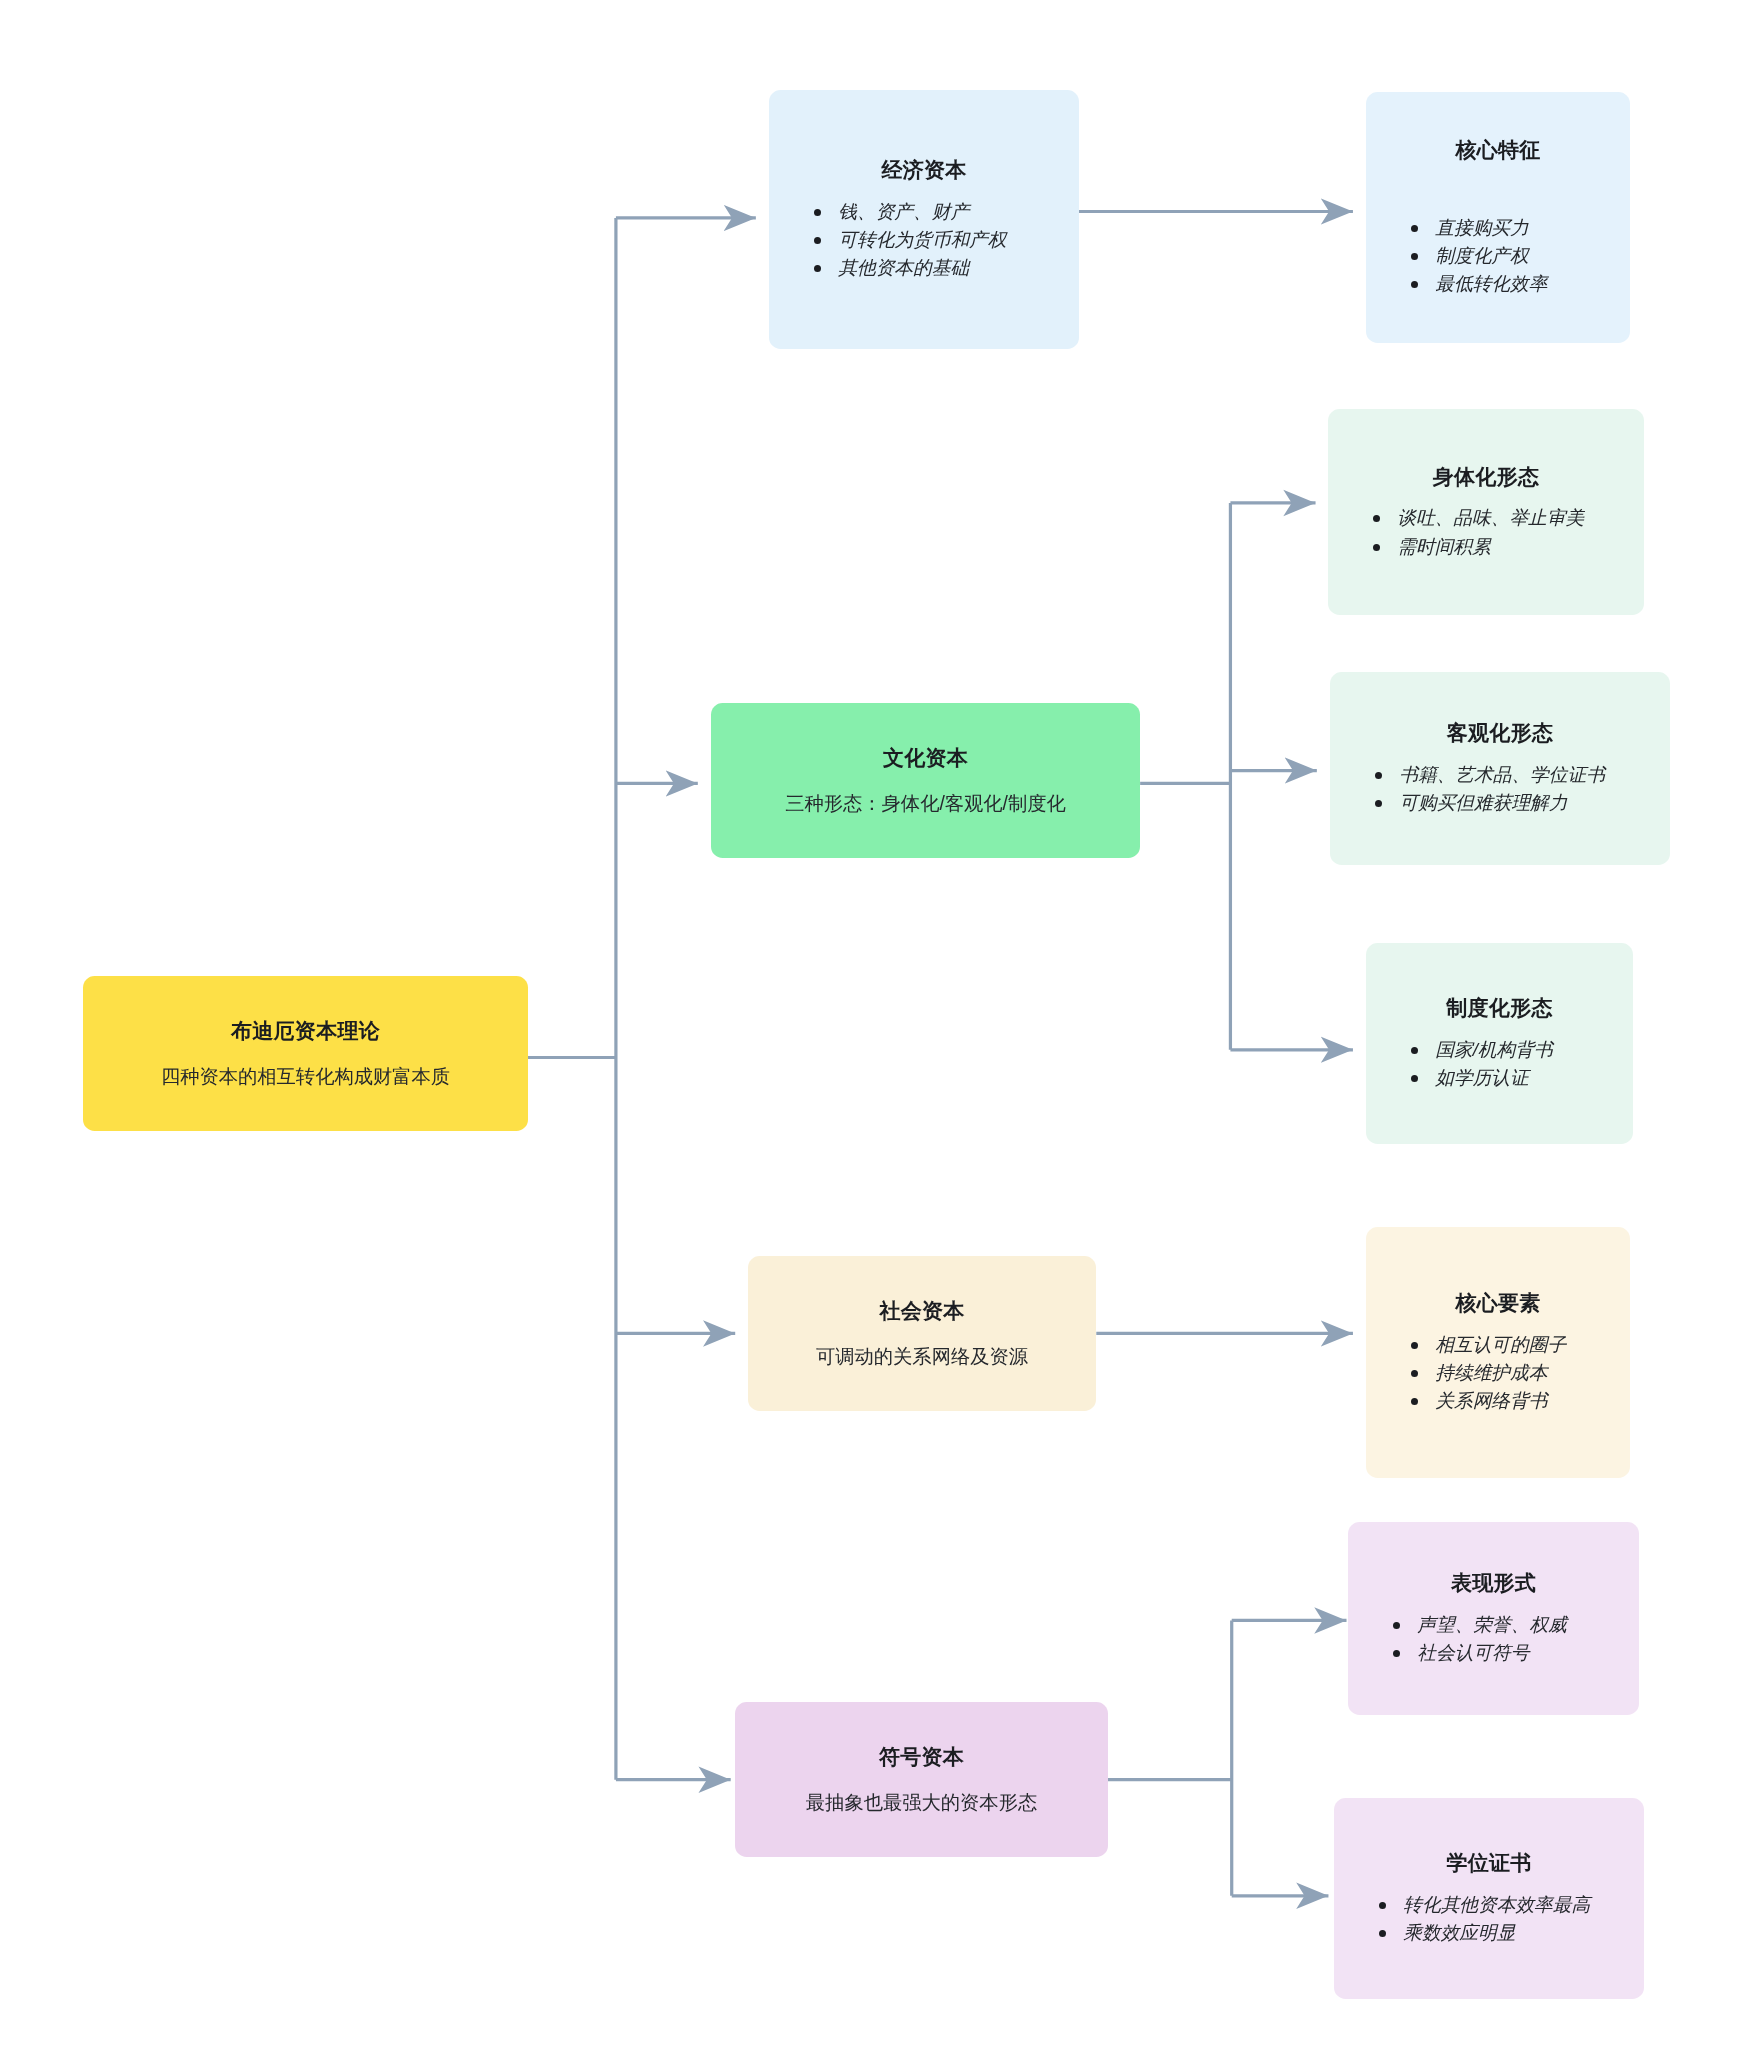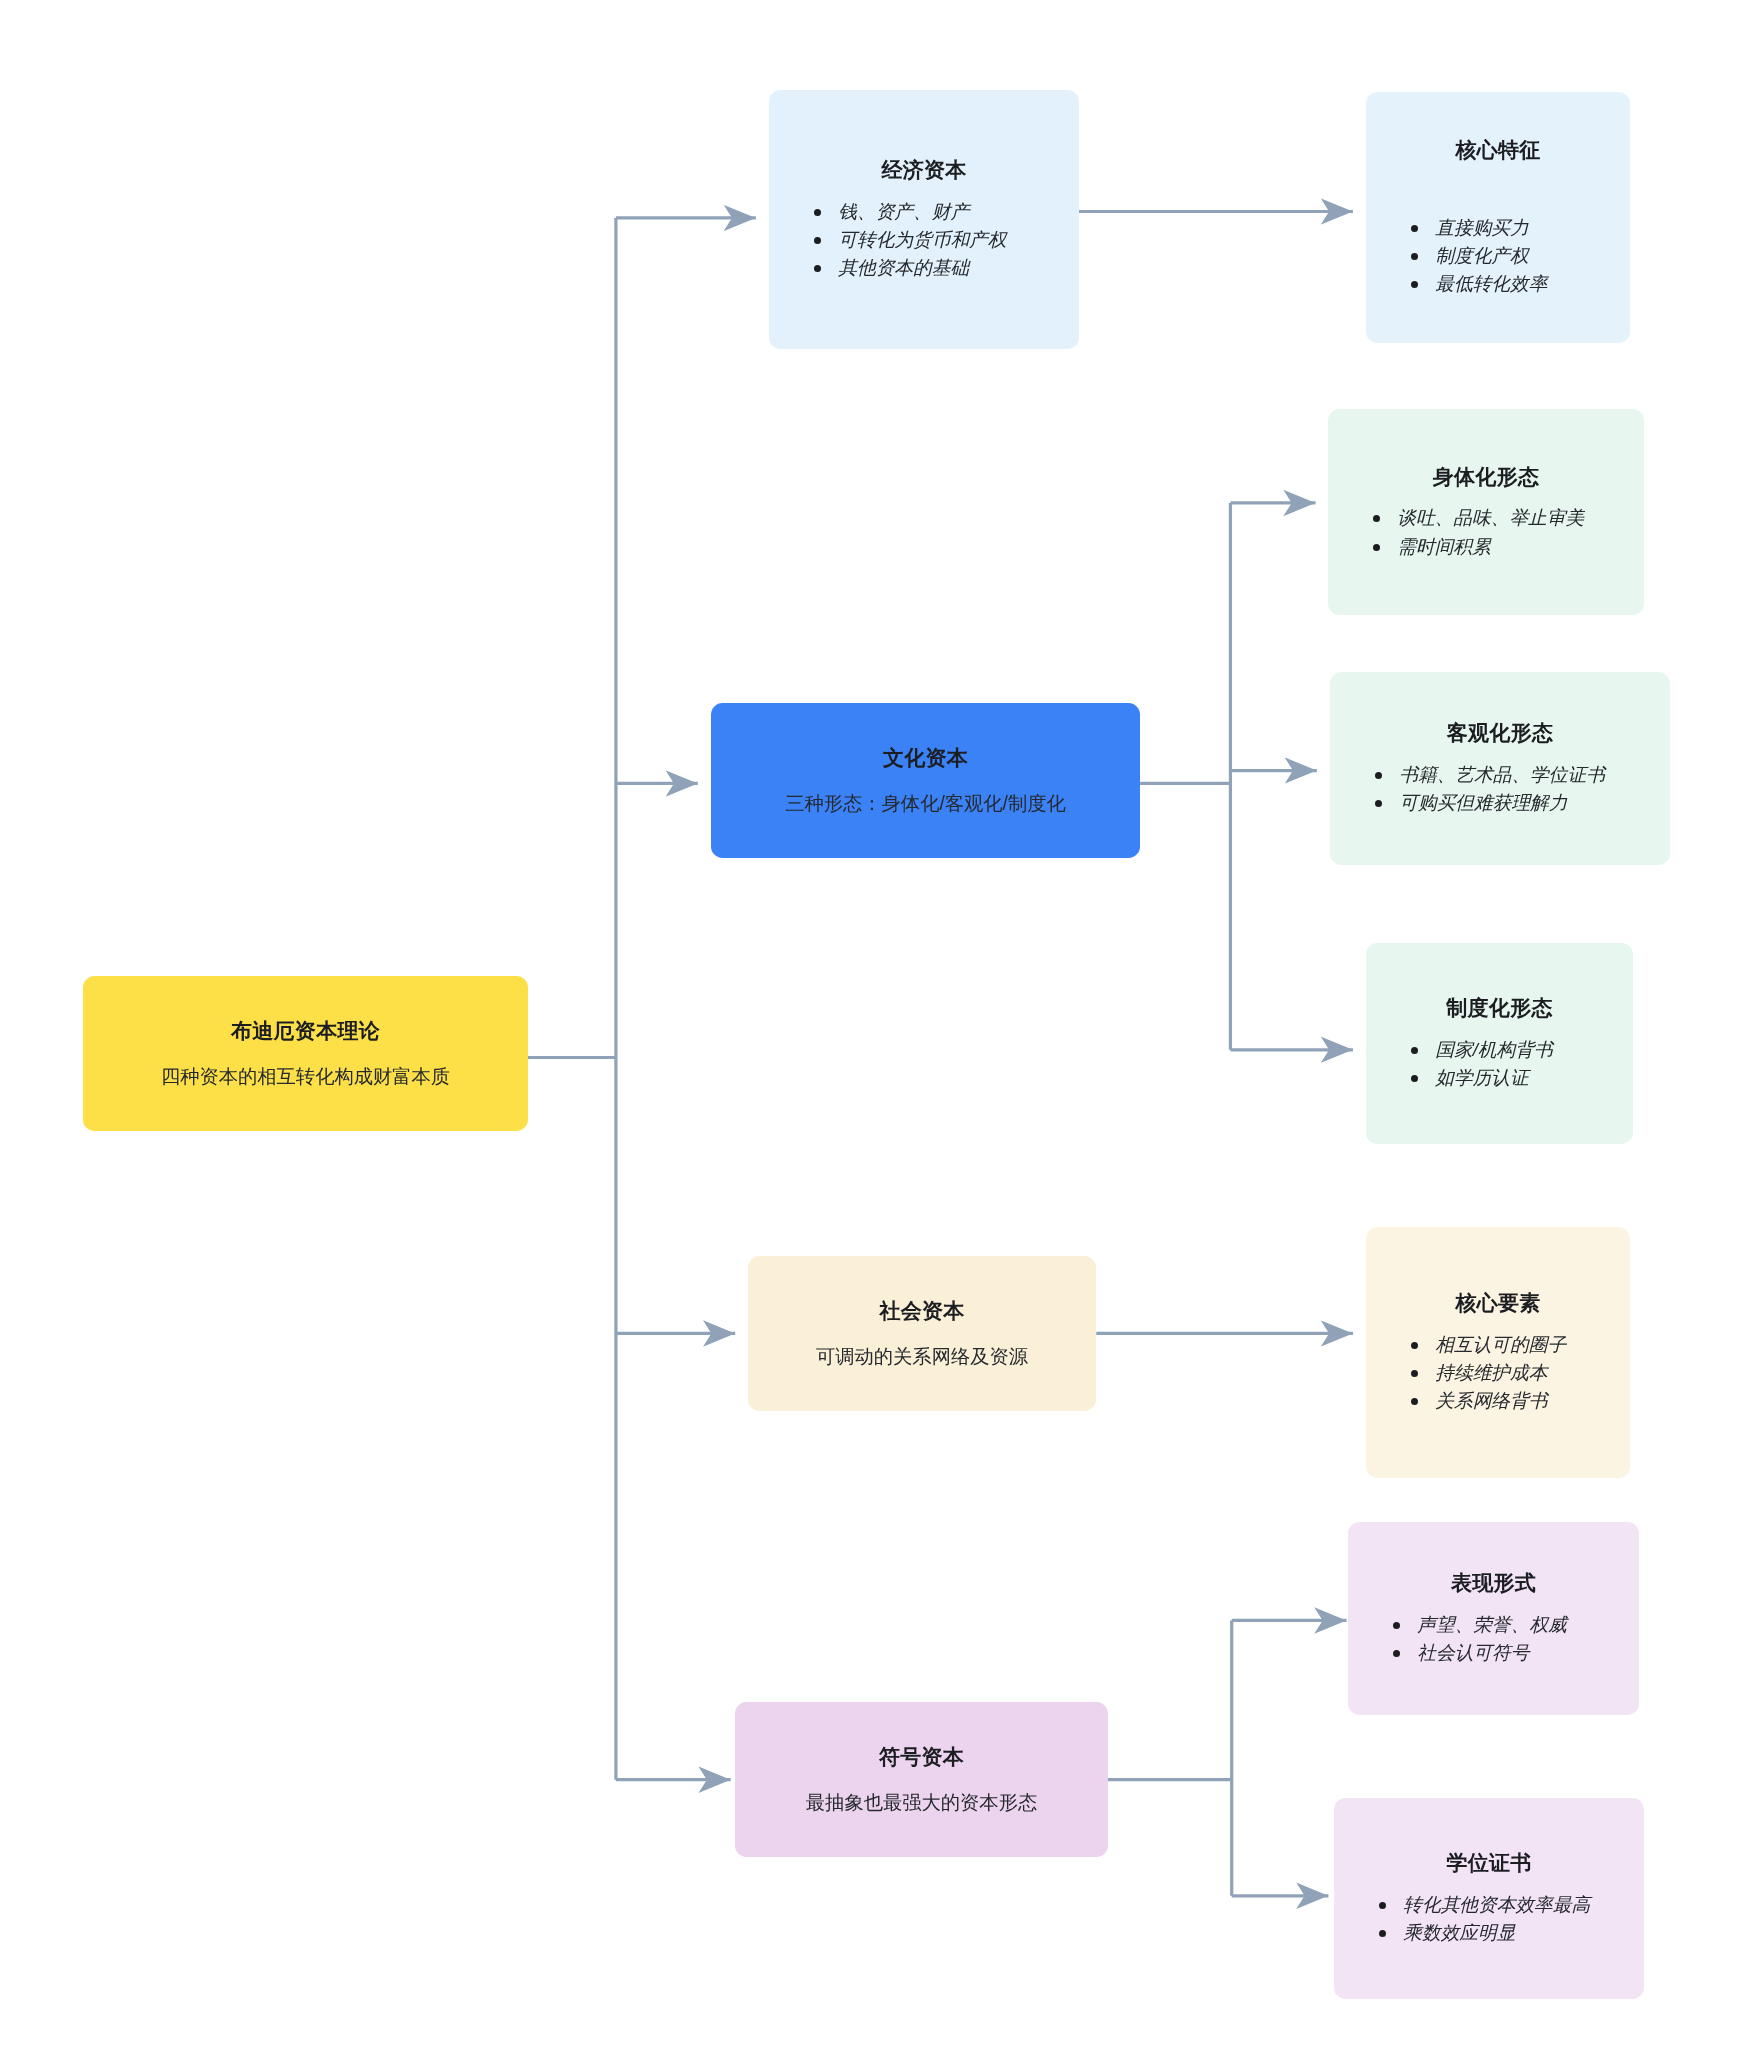--- a/index.html
+++ b/index.html
@@ -130,21 +130,21 @@
 
   <div class="node" style="left:1366px; top:92px; width:264px; height:251px; background:#e4f2fc;gap:36px;">
     <div class="title">核心特征</div>
     <ul>
       <li>直接购买力</li>
       <li>制度化产权</li>
       <li>最低转化效率</li>
     </ul>
   </div>
 
-  <div class="node" style="left:711px; top:703px; width:429px; height:155px; background:#3b82f6;">
+  <div class="node" style="left:711px; top:703px; width:429px; height:155px; background:#86efac;">
     <div class="title">文化资本</div>
     <div class="subtitle">三种形态：身体化/客观化/制度化</div>
   </div>
 
   <div class="node" style="left:1328px; top:409px; width:316px; height:206px; background:#e7f6ef;">
     <div class="title">身体化形态</div>
     <ul>
       <li>谈吐、品味、举止审美</li>
       <li>需时间积累</li>
     </ul>

